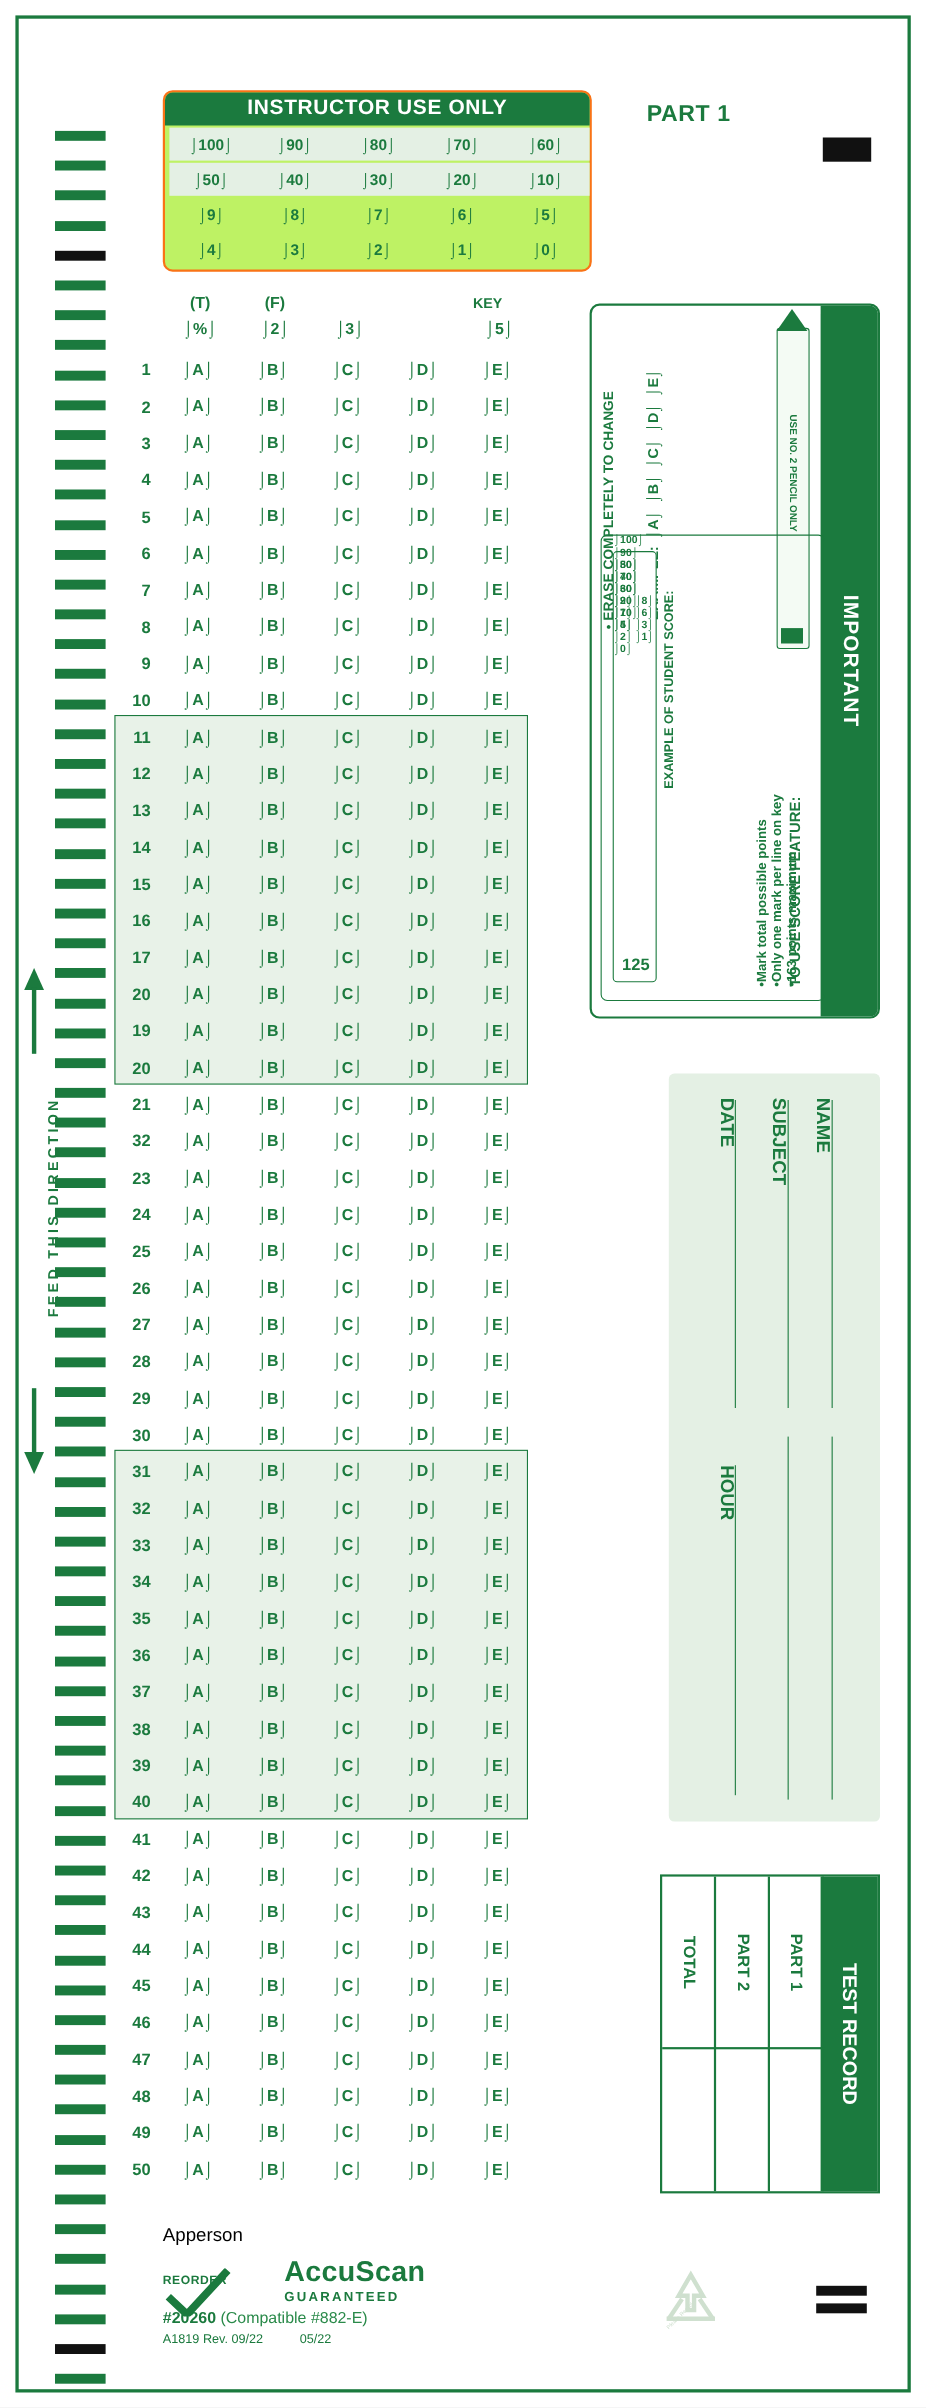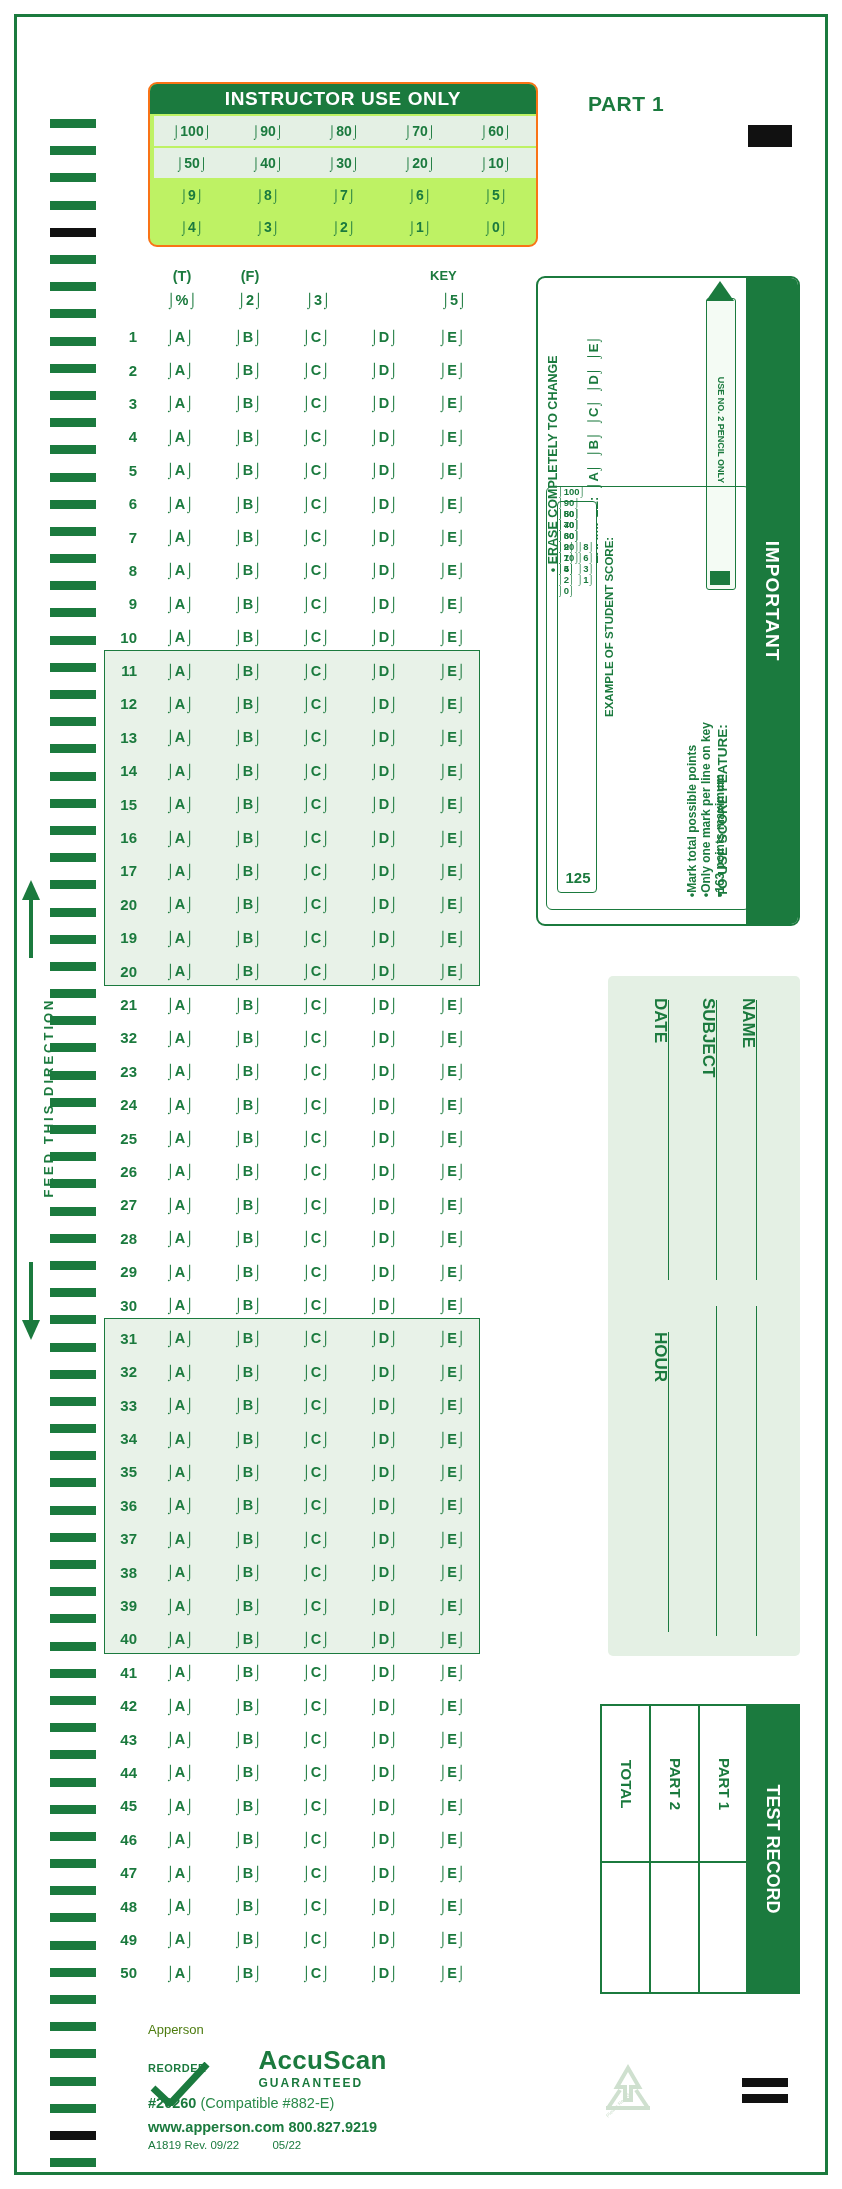--- a/index.html
+++ b/index.html
@@ -116,21 +116,21 @@
     position:absolute;left:600px;top:1704px;width:200px;height:290px;
     border:2px solid #1b7a3e;box-sizing:border-box;background:#fff;
   }
   .trbar{position:absolute;right:0;top:0;width:52px;height:100%;background:#1b7a3e;}
   .trbar span{position:absolute;left:50%;top:50%;transform:translate(-50%,-50%) rotate(90deg);color:#fff;font-weight:bold;font-size:18px;white-space:nowrap;}
   .trcol{position:absolute;top:0;width:49px;height:100%;border-right:2px solid #1b7a3e;box-sizing:border-box;}
   .trcol span{position:absolute;left:50%;top:78px;transform:translate(-50%,-50%) rotate(90deg);font-size:15px;font-weight:bold;color:#1b7a3e;white-space:nowrap;}
   .trhline{position:absolute;left:0;top:155px;width:148px;height:2px;background:#1b7a3e;}
   
   .footer{position:absolute;left:148px;top:2022px;width:420px;color:#1b7a3e;}
-  .apperson{font-size:13px;color:#4d7c0f;margin-bottom:8px;}
+  .apperson{font-size:17px;color:#000000;margin-bottom:8px;}
   .reorder{font-size:11px;font-weight:bold;letter-spacing:.5px;}
   .accuscan{font-size:26px;font-weight:bold;color:#1b7a3e;letter-spacing:.3px;}
   .guaranteed{font-size:12px;font-weight:bold;letter-spacing:2px;color:#1b7a3e;}
   .ftlines{font-size:14.5px;font-weight:bold;margin-top:4px;line-height:1.35;}
   .ftlines .light{font-weight:normal;color:#2a8a4a;}
   .ftsmall{font-size:11.5px;margin-top:2px;}
   .checkmark{position:absolute;left:150px;top:2062px;width:60px;height:44px;}
   .recycle{position:absolute;left:598px;top:2060px;width:60px;height:58px;color:#cfe0cf;}
   .botblack{position:absolute;left:742px;top:2078px;width:46px;height:9px;background:#111;}
   .botblack2{position:absolute;left:742px;top:2094px;width:46px;height:9px;background:#111;}
@@ -925,24 +925,20 @@
       <div class="reorder">REORDER</div>
       <div style="margin-left:42px;">
         <div class="accuscan">AccuScan</div>
         <div class="guaranteed">GUARANTEED</div>
       </div>
     </div>
     <div class="ftlines">
       <span>#20260</span>
       <span class="light">(Compatible #882-E)</span>
     </div>
-    <div class="ftlines">
-      <span>www.apperson.com</span>
-      <span>800.827.9219</span>
-    </div>
     <div class="ftsmall">
       <span style="">A1819</span>
       <span>Rev. 09/22</span>
       <span style="margin-left:30px;">05/22</span>
     </div>
   </div>
 
   <svg class="checkmark" viewBox="0 0 60 44">
     <path d="M3 26 L20 42 L57 2" fill="none" stroke="#1b7a3e" stroke-width="7"></path>
   </svg>

